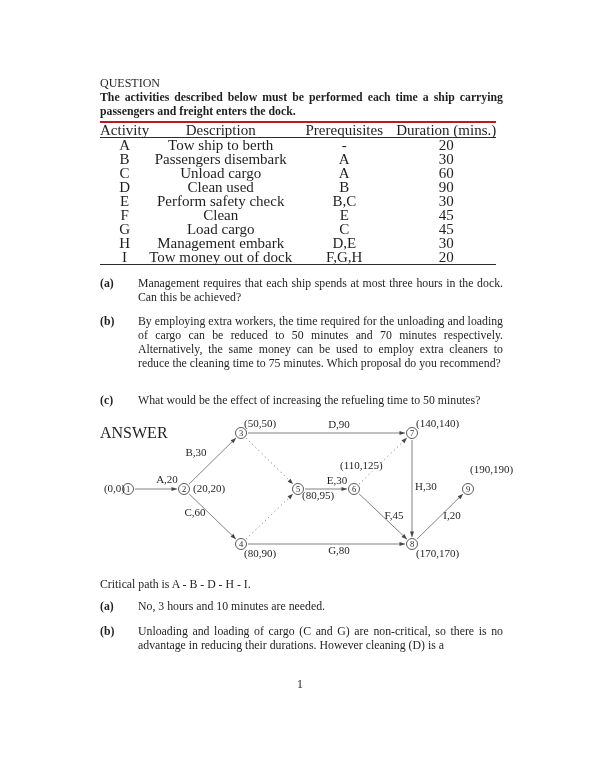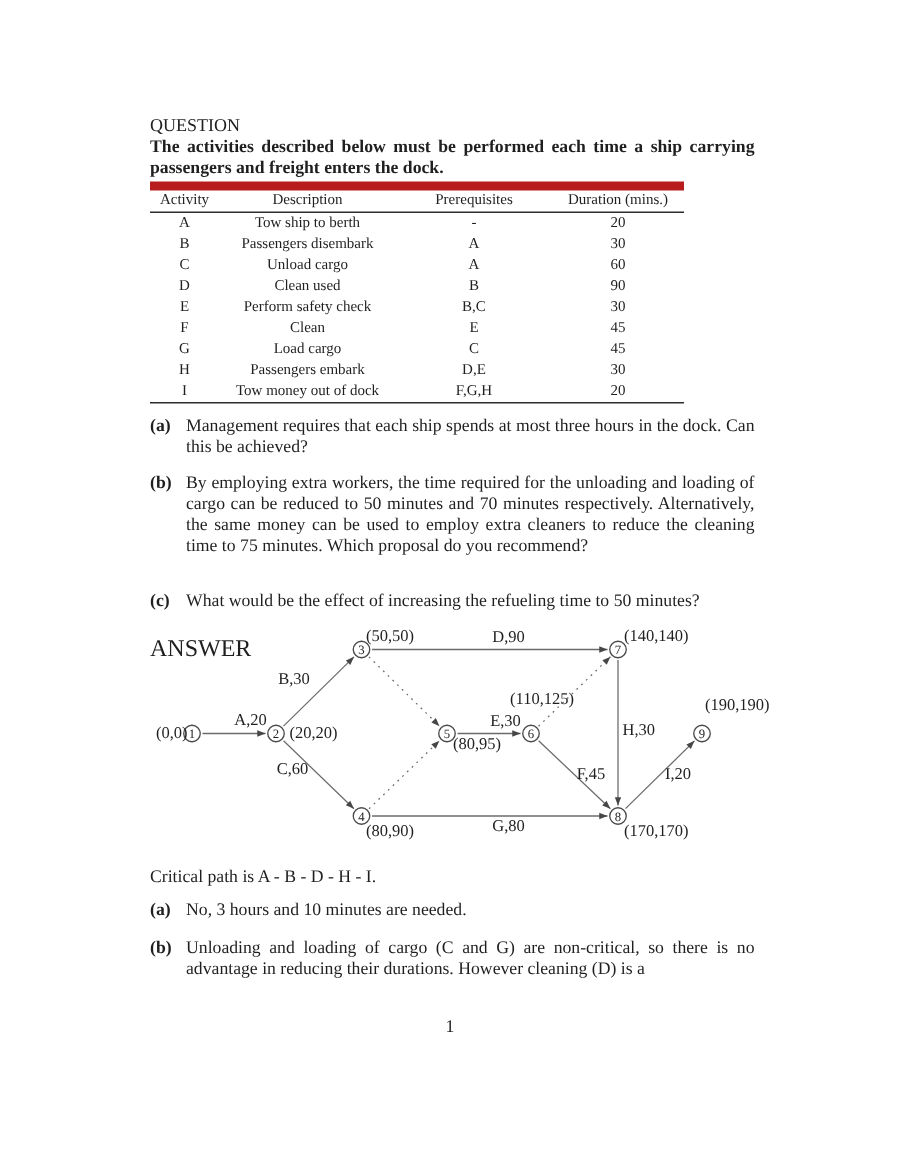--- a/index.html
+++ b/index.html
@@ -4,28 +4,28 @@
 <style>
   html,body{margin:0;padding:0;}
   body{
     width:600px;height:776px;position:relative;background:#ffffff;
     font-family:"Liberation Serif","DejaVu Serif",serif;color:#1f1f1f;
     overflow:hidden;
   }
   .abs{position:absolute;}
   #question-heading{left:100px;top:77px;font-size:12px;line-height:13px;}
   #intro{left:100px;top:90px;width:403px;font-size:11.8px;line-height:14px;text-align:justify;font-weight:bold;}
-  #activity-table{left:100px;top:121px;border-collapse:collapse;font-size:10px;
-    border-top:6px solid #b91c1c;border-bottom:1px solid #2c2c2c;}
+  #activity-table{left:100px;top:121px;border-collapse:collapse;font-size:15px;
+    border-top:2px solid #b91c1c;border-bottom:1px solid #2c2c2c;}
   #activity-table th{font-weight:normal;border-bottom:1px solid #2c2c2c;}
   #activity-table th,#activity-table td{
     text-align:center;padding:0;height:14px;line-height:14px;white-space:nowrap;}
   .part{position:absolute;left:100px;width:403px;font-size:11.8px;line-height:14px;}
   .plabel{position:absolute;left:0;top:0;font-weight:bold;}
-  .ptext{margin-left:24px;text-align:justify;}
+  .ptext{margin-left:38px;text-align:justify;}
   #answer-heading{left:100px;top:424px;font-size:16px;}
   #network-diagram{left:95px;top:415px;}
   #critical-path{left:100px;top:577px;font-size:11.8px;text-align:center;}
   #page-number{left:0;top:677px;width:600px;text-align:center;font-size:11.8px;}
   svg text{font-family:"Liberation Serif","DejaVu Serif",serif;fill:#1f1f1f;}
 </style>
 </head>
 <body>
 
 <div class="abs" id="question-heading">QUESTION</div>
@@ -85,21 +85,21 @@
         <td>45</td>
       </tr>
       <tr>
         <td>G</td>
         <td>Load cargo</td>
         <td>C</td>
         <td>45</td>
       </tr>
       <tr>
         <td>H</td>
-        <td>Passengers embark</td>
+        <td>Management embark</td>
         <td>D,E</td>
         <td>30</td>
       </tr>
       <tr>
         <td>I</td>
         <td>Tow money out of dock</td>
         <td>F,G,H</td>
         <td>20</td>
       </tr>
     </tbody>

